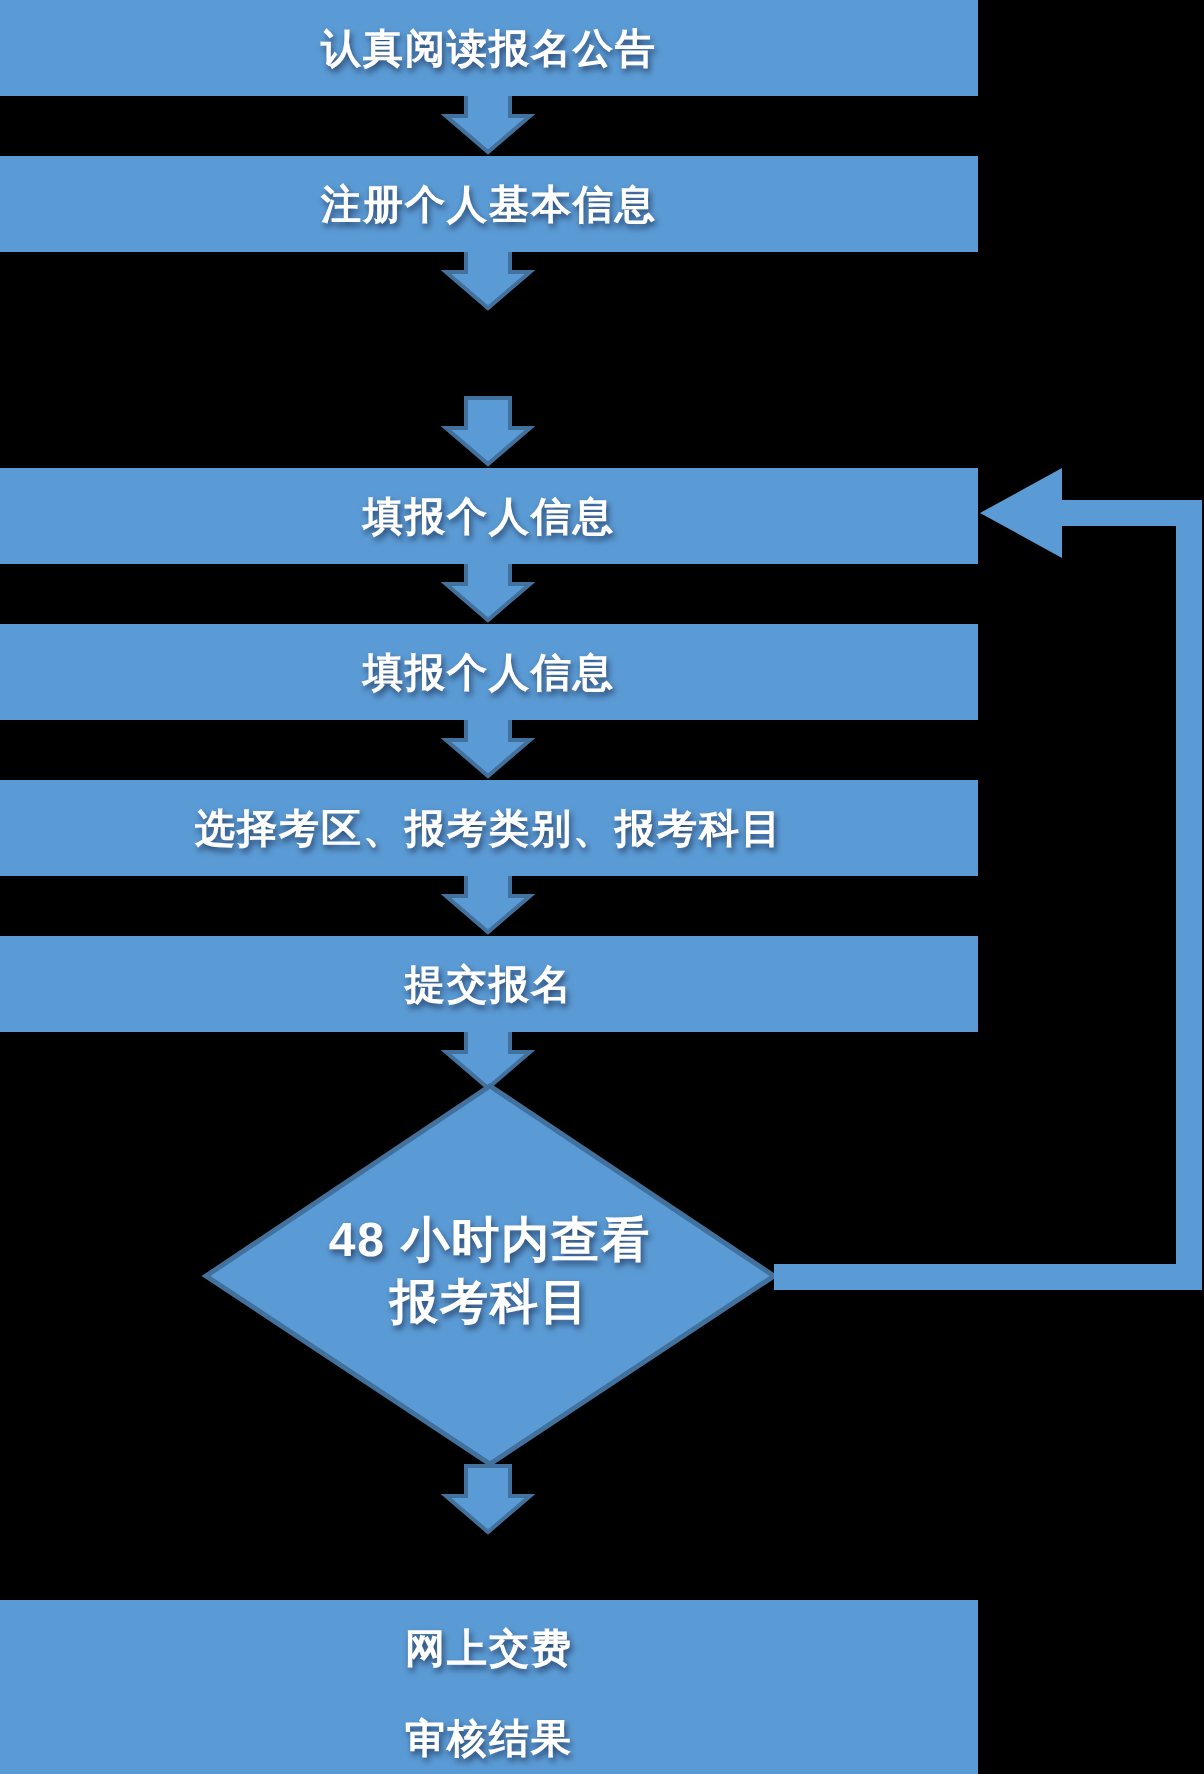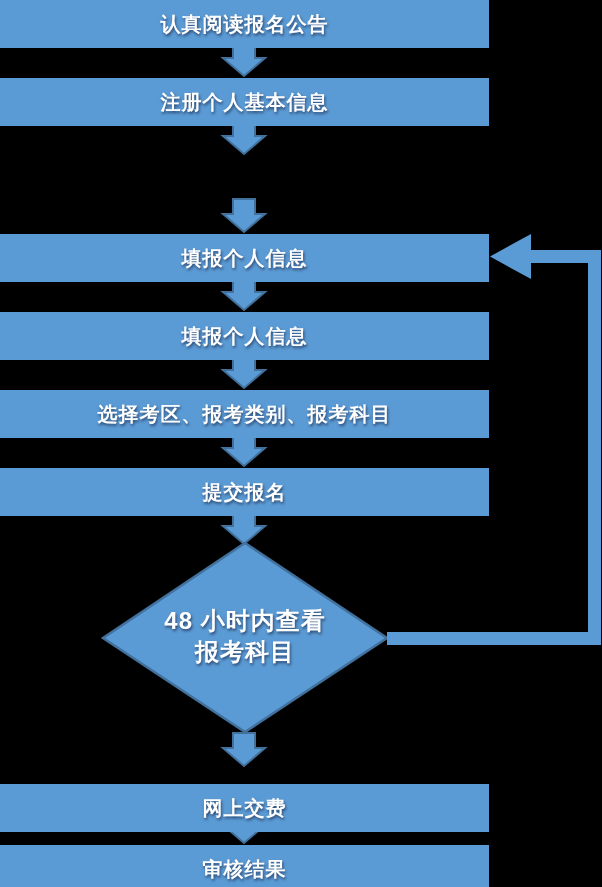--- a/index.html
+++ b/index.html
@@ -62,21 +62,21 @@
     <rect class="loop-shape" x="529" y="250" width="72" height="13"></rect>
     <polygon class="loop-shape" points="490,256.5 531,234 531,279"></polygon>
   </svg>
 
   <div class="box" style="top:0px">认真阅读报名公告</div>
   <div class="box" style="top:78px">注册个人基本信息</div>
   <div class="box" style="top:234px">填报个人信息</div>
   <div class="box" style="top:312px">填报个人信息</div>
   <div class="box" style="top:390px">选择考区、报考类别、报考科目</div>
   <div class="box" style="top:468px">提交报名</div>
-  <div class="box" style="top:784px">网上交费</div>
+  <div class="box" style="top:800px">网上交费</div>
   <div class="box" style="top:845px">审核结果</div>
 
   <div class="diamond-label">
     <span>48 小时内查看</span>
     <span>报考科目</span>
   </div>
 
 </div>
 
 </body></html>

